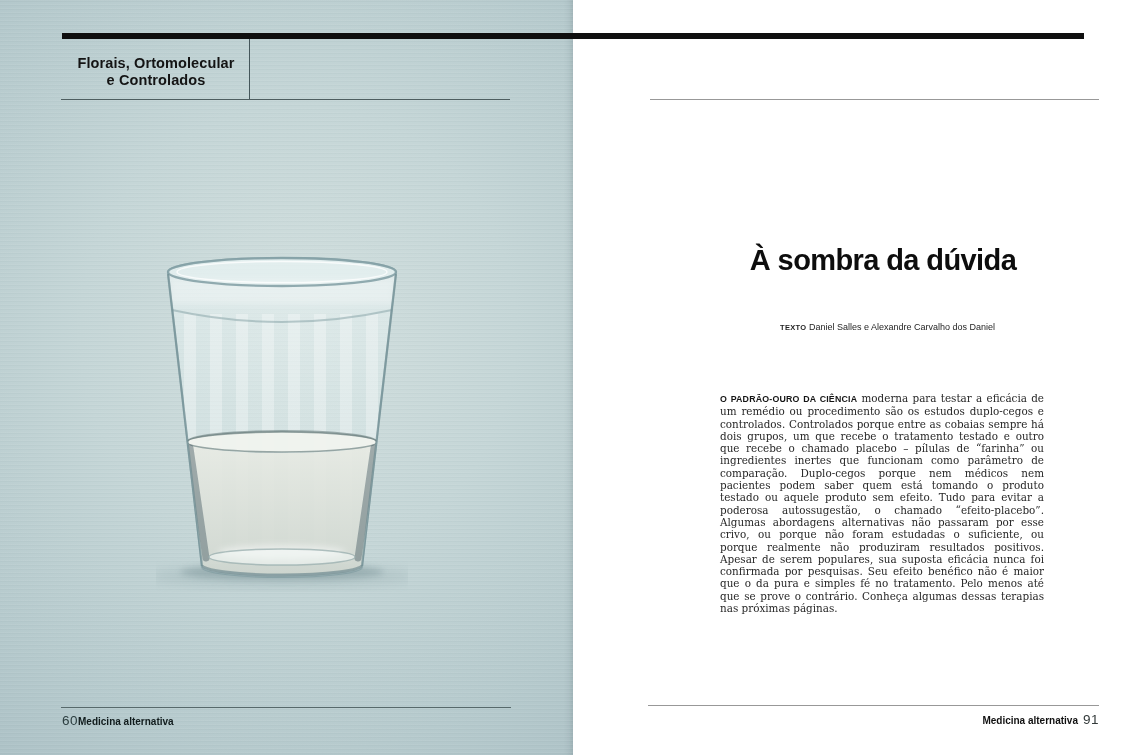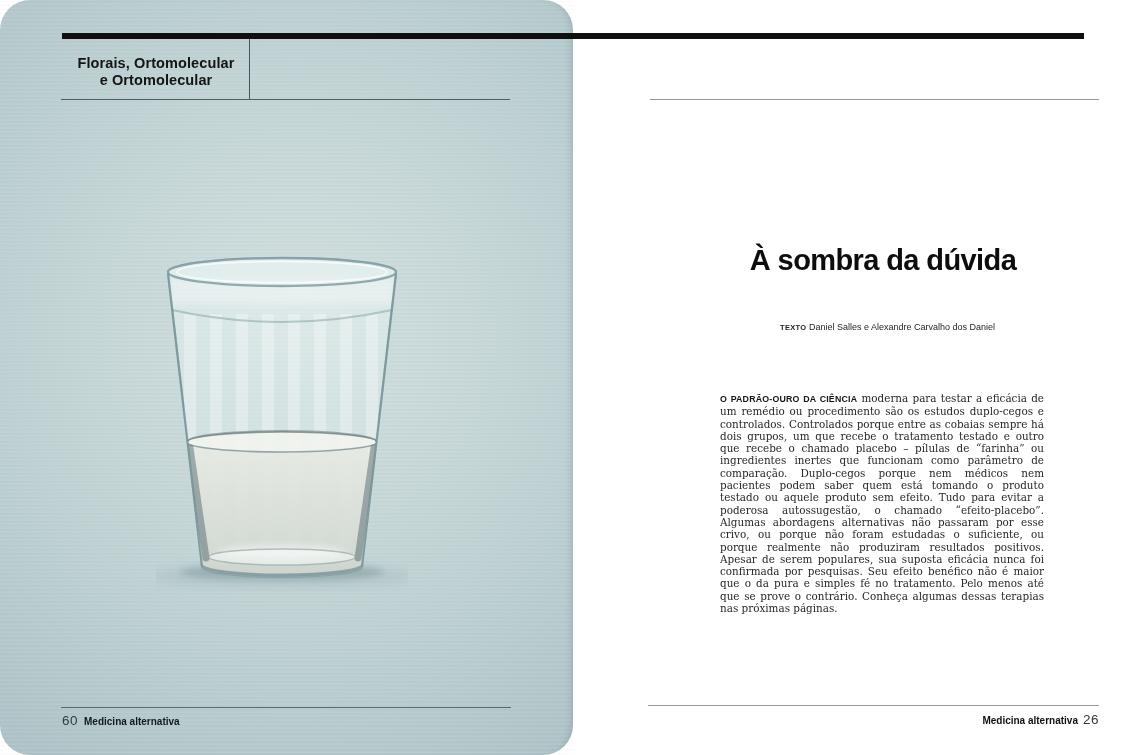--- a/index.html
+++ b/index.html
@@ -7,42 +7,41 @@
     position:relative; width:1146px; height:755px; overflow:hidden;
     font-family:"Liberation Sans", sans-serif; background:#ffffff;
   }
 
   
   .page-left {
     position:absolute; left:0; top:0; width:573px; height:755px;
     background: radial-gradient(95% 75% at 52% 44%,
       #d2dfde 0%, #c5d6d7 40%, #b6cacd 74%, #aabfc4 100%);
     box-shadow: inset -7px 0 9px -7px rgba(50,70,76,0.28);
-    border-radius: 30px;
   }
   .paper-texture {
     position:absolute; inset:0;
     background: repeating-linear-gradient(180deg,
       rgba(255,255,255,0.055) 0px, rgba(255,255,255,0.055) 1px,
       rgba(25,55,58,0.028) 1px, rgba(25,55,58,0.028) 2px,
       transparent 2px, transparent 4px);
   }
   .top-rule { position:absolute; left:62px; top:33px; width:1022px; height:6px; background:#0f0f0f; }
 
   .kicker {
     position:absolute; left:64px; top:55px; width:184px; text-align:center;
     font-weight:bold; font-size:14.5px; line-height:17px; color:#141414; letter-spacing:0.1px;
   }
   .kicker-vrule { position:absolute; left:249px; top:39px; width:1px; height:61px; background:#44565a; }
   .kicker-hrule { position:absolute; left:61px; top:99px; width:449px; height:1px; background:#4e5e60; }
 
   .glass { position:absolute; left:156px; top:252px; }
 
   .footer-rule-left { position:absolute; left:61px; top:707px; width:450px; height:1px; background:#57696b; }
-  .footer-left { position:absolute; left:62px; top:713px; display:flex; align-items:baseline; gap:6px; }
+  .footer-left { position:absolute; left:62px; top:713px; display:flex; align-items:baseline; }
   .folio-left { font-size:13.5px; color:#2c3e40; letter-spacing:0.5px; }
   .magtitle-left { font-size:10px; font-weight:bold; color:#101b1c; }
 
   
   .page-right { position:absolute; left:588px; top:0; width:573px; height:755px; background:#ffffff; }
   .head-rule-right { position:absolute; left:62px; top:99px; width:449px; height:1px; background:#989898; }
 
   .headline {
     position:absolute; left:88px; top:244px; width:414px; margin:0; text-align:center;
     font-size:29px; font-weight:bold; letter-spacing:-0.6px; color:#0d0d0d;
@@ -130,21 +129,21 @@
 
       <ellipse cx="126" cy="20" rx="114" ry="14" fill="rgba(230,242,242,0.42)" stroke="rgba(128,158,163,0.85)" stroke-width="2.4"></ellipse>
       <ellipse cx="126" cy="20" rx="105" ry="10.5" fill="none" stroke="rgba(255,255,255,0.75)" stroke-width="1.5"></ellipse>
       <path d="M 16 58 Q 126 82 236 58" fill="none" stroke="rgba(138,166,170,0.55)" stroke-width="2"></path>
       <path d="M 12 22 L 46 314" stroke="rgba(108,138,144,0.65)" stroke-width="2.2" fill="none"></path>
       <path d="M 240 22 L 206 314" stroke="rgba(108,138,144,0.65)" stroke-width="2.2" fill="none"></path>
     </svg>
 
     <div class="kicker">
       <div>Florais, Ortomolecular</div>
-      <div>e Ortomolecular</div>
+      <div>e Controlados</div>
     </div>
     <div class="kicker-vrule"></div>
     <div class="kicker-hrule"></div>
 
     <div class="footer-rule-left"></div>
     <div class="footer-left">
       <span class="folio-left">60</span>
       <span class="magtitle-left">Medicina alternativa</span>
     </div>
   </section>
@@ -155,19 +154,19 @@
     <h1 class="headline">À sombra da dúvida</h1>
 
 
     <p class="byline"><span class="byline-label">TEXTO</span> <span>Daniel Salles e Alexandre Carvalho dos Daniel</span></p>
 
     <p class="article"><span class="article-leadin">O PADRÃO-OURO DA CIÊNCIA</span><span> moderna para testar a eficácia de um remédio ou procedimento são os estudos duplo-cegos e controlados. Controlados porque entre as cobaias sempre há dois grupos, um que recebe o tratamento testado e outro que recebe o chamado placebo – pílulas de “farinha” ou ingredientes inertes que funcionam como parâmetro de comparação. Duplo-cegos porque nem médicos nem pacientes podem saber quem está tomando o produto testado ou aquele produto sem efeito. Tudo para evitar a poderosa autossugestão, o chamado “efeito-placebo”. Algumas abordagens alternativas não passaram por esse crivo, ou porque não foram estudadas o suficiente, ou porque realmente não produziram resultados positivos. Apesar de serem populares, sua suposta eficácia nunca foi confirmada por pesquisas. Seu efeito benéfico não é maior que o da pura e simples fé no tratamento. Pelo menos até que se prove o contrário. Conheça algumas dessas terapias nas próximas páginas.</span></p>
 
     <div class="footer-rule-right"></div>
     <div class="footer-right">
       <span class="magtitle-right">Medicina alternativa</span>
-      <span class="folio-right">26</span>
+      <span class="folio-right">91</span>
     </div>
   </section>
 
   <div class="top-rule"></div>
 
 </div>
 
 </body></html>

